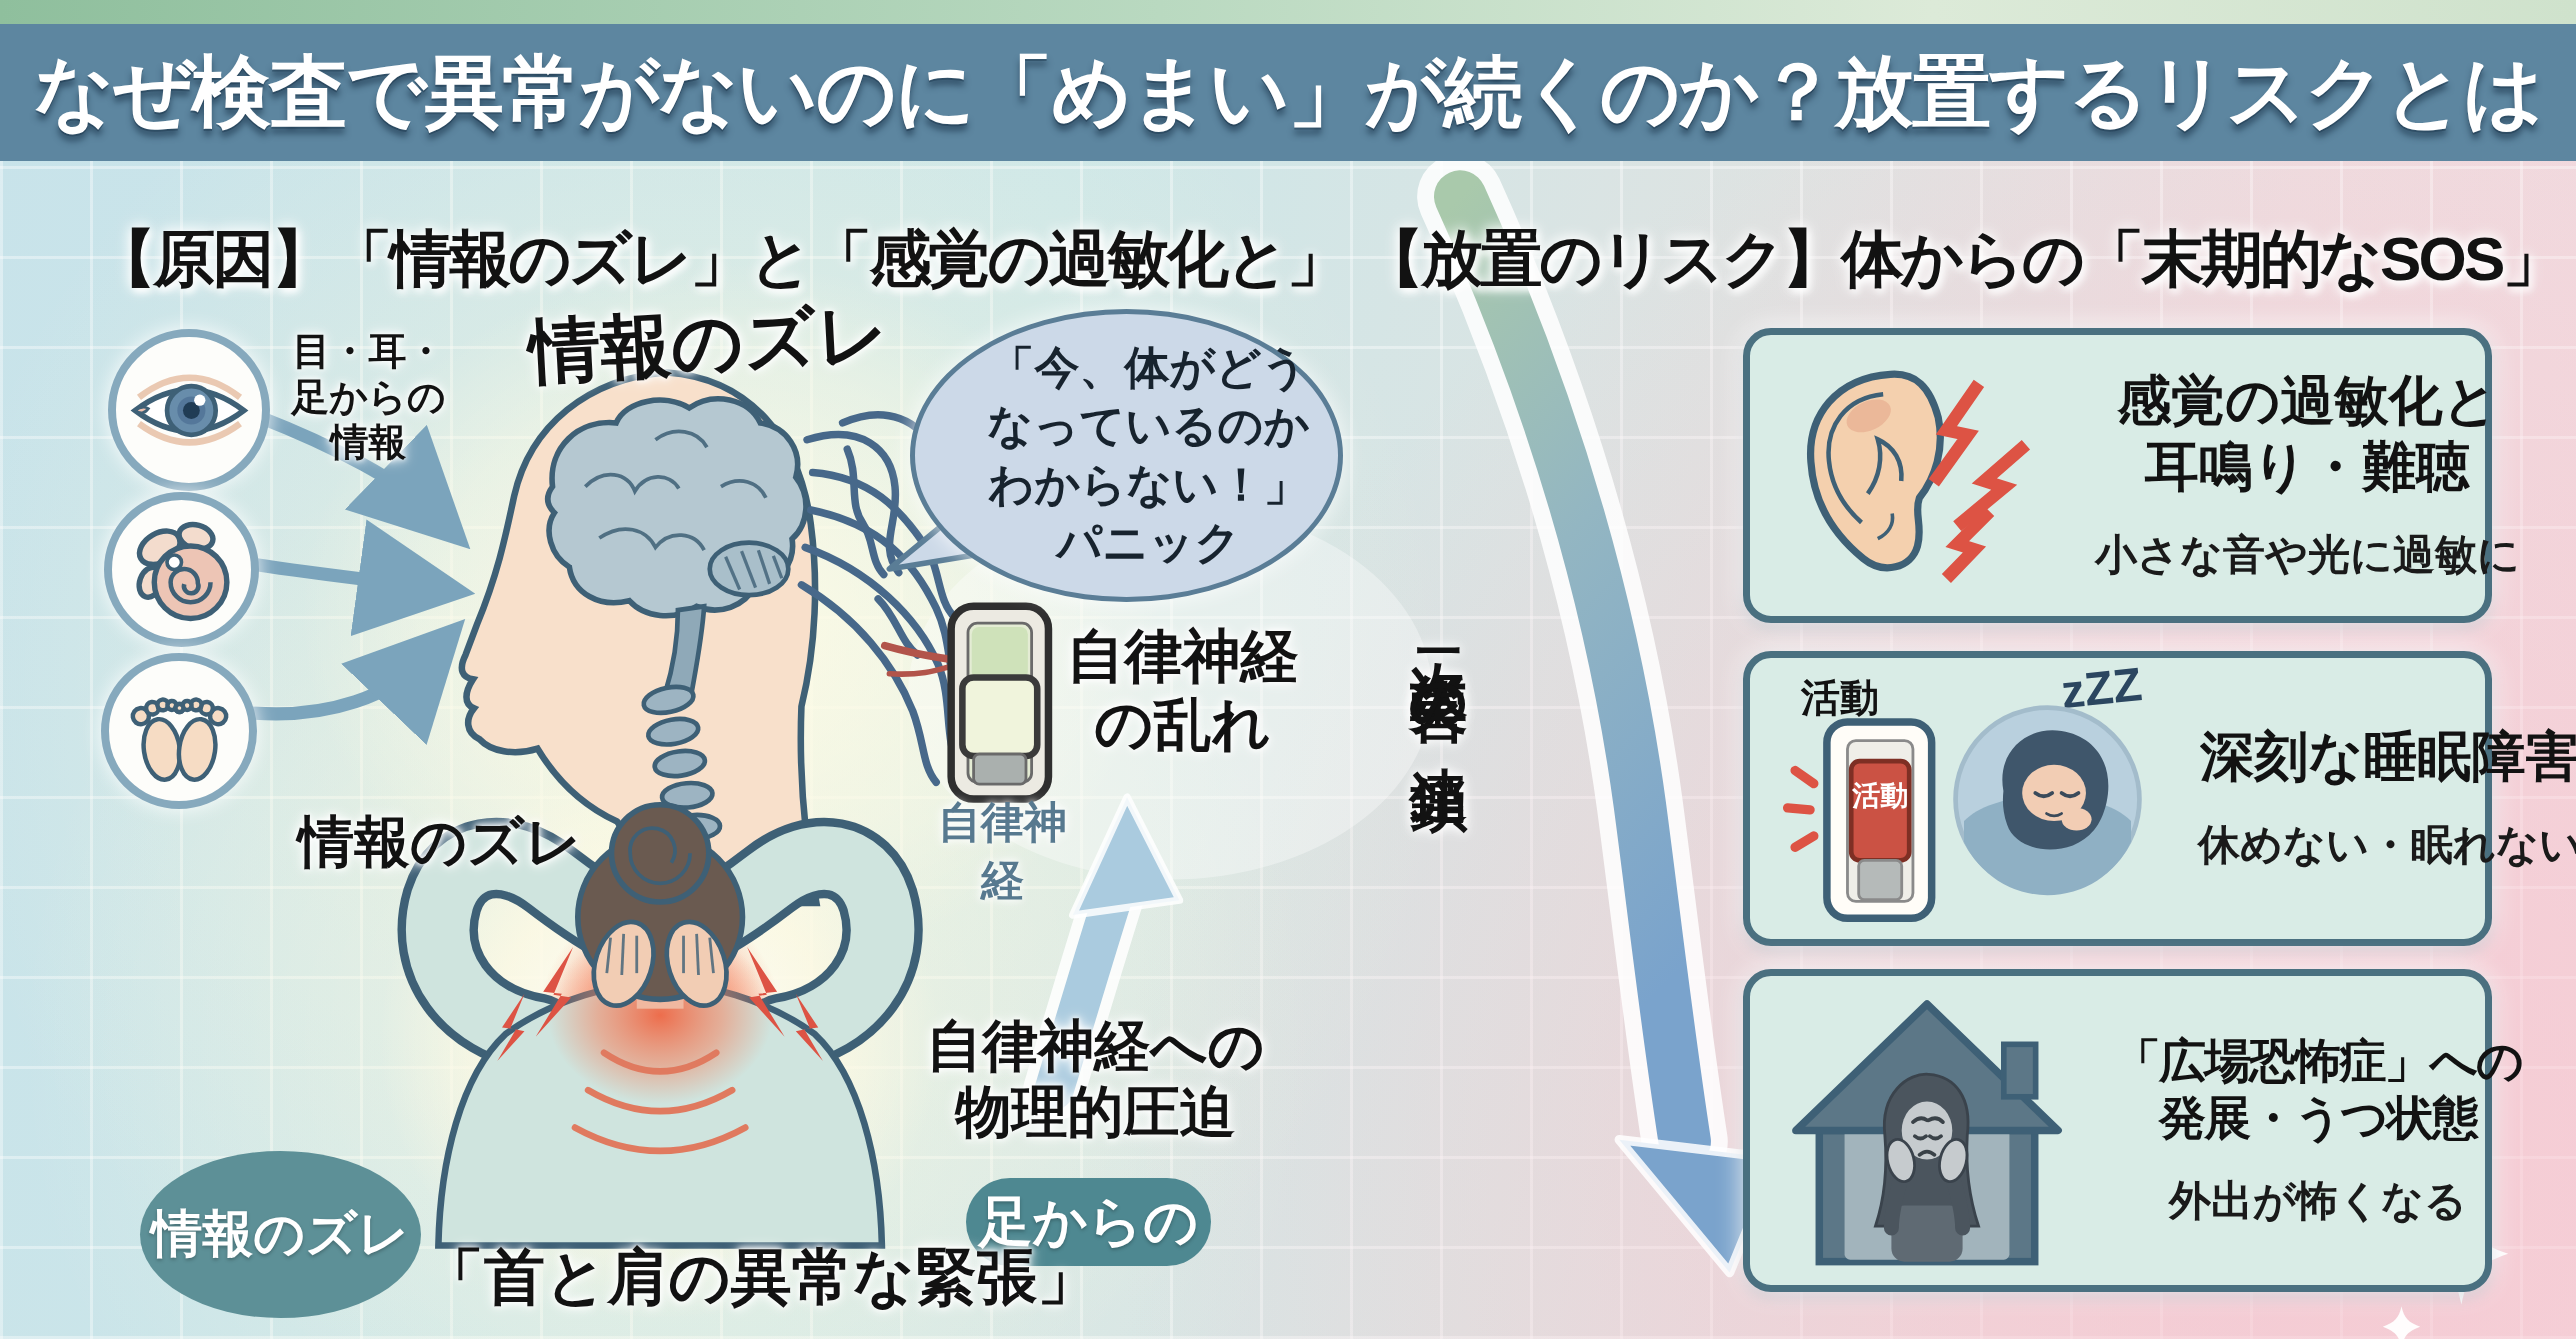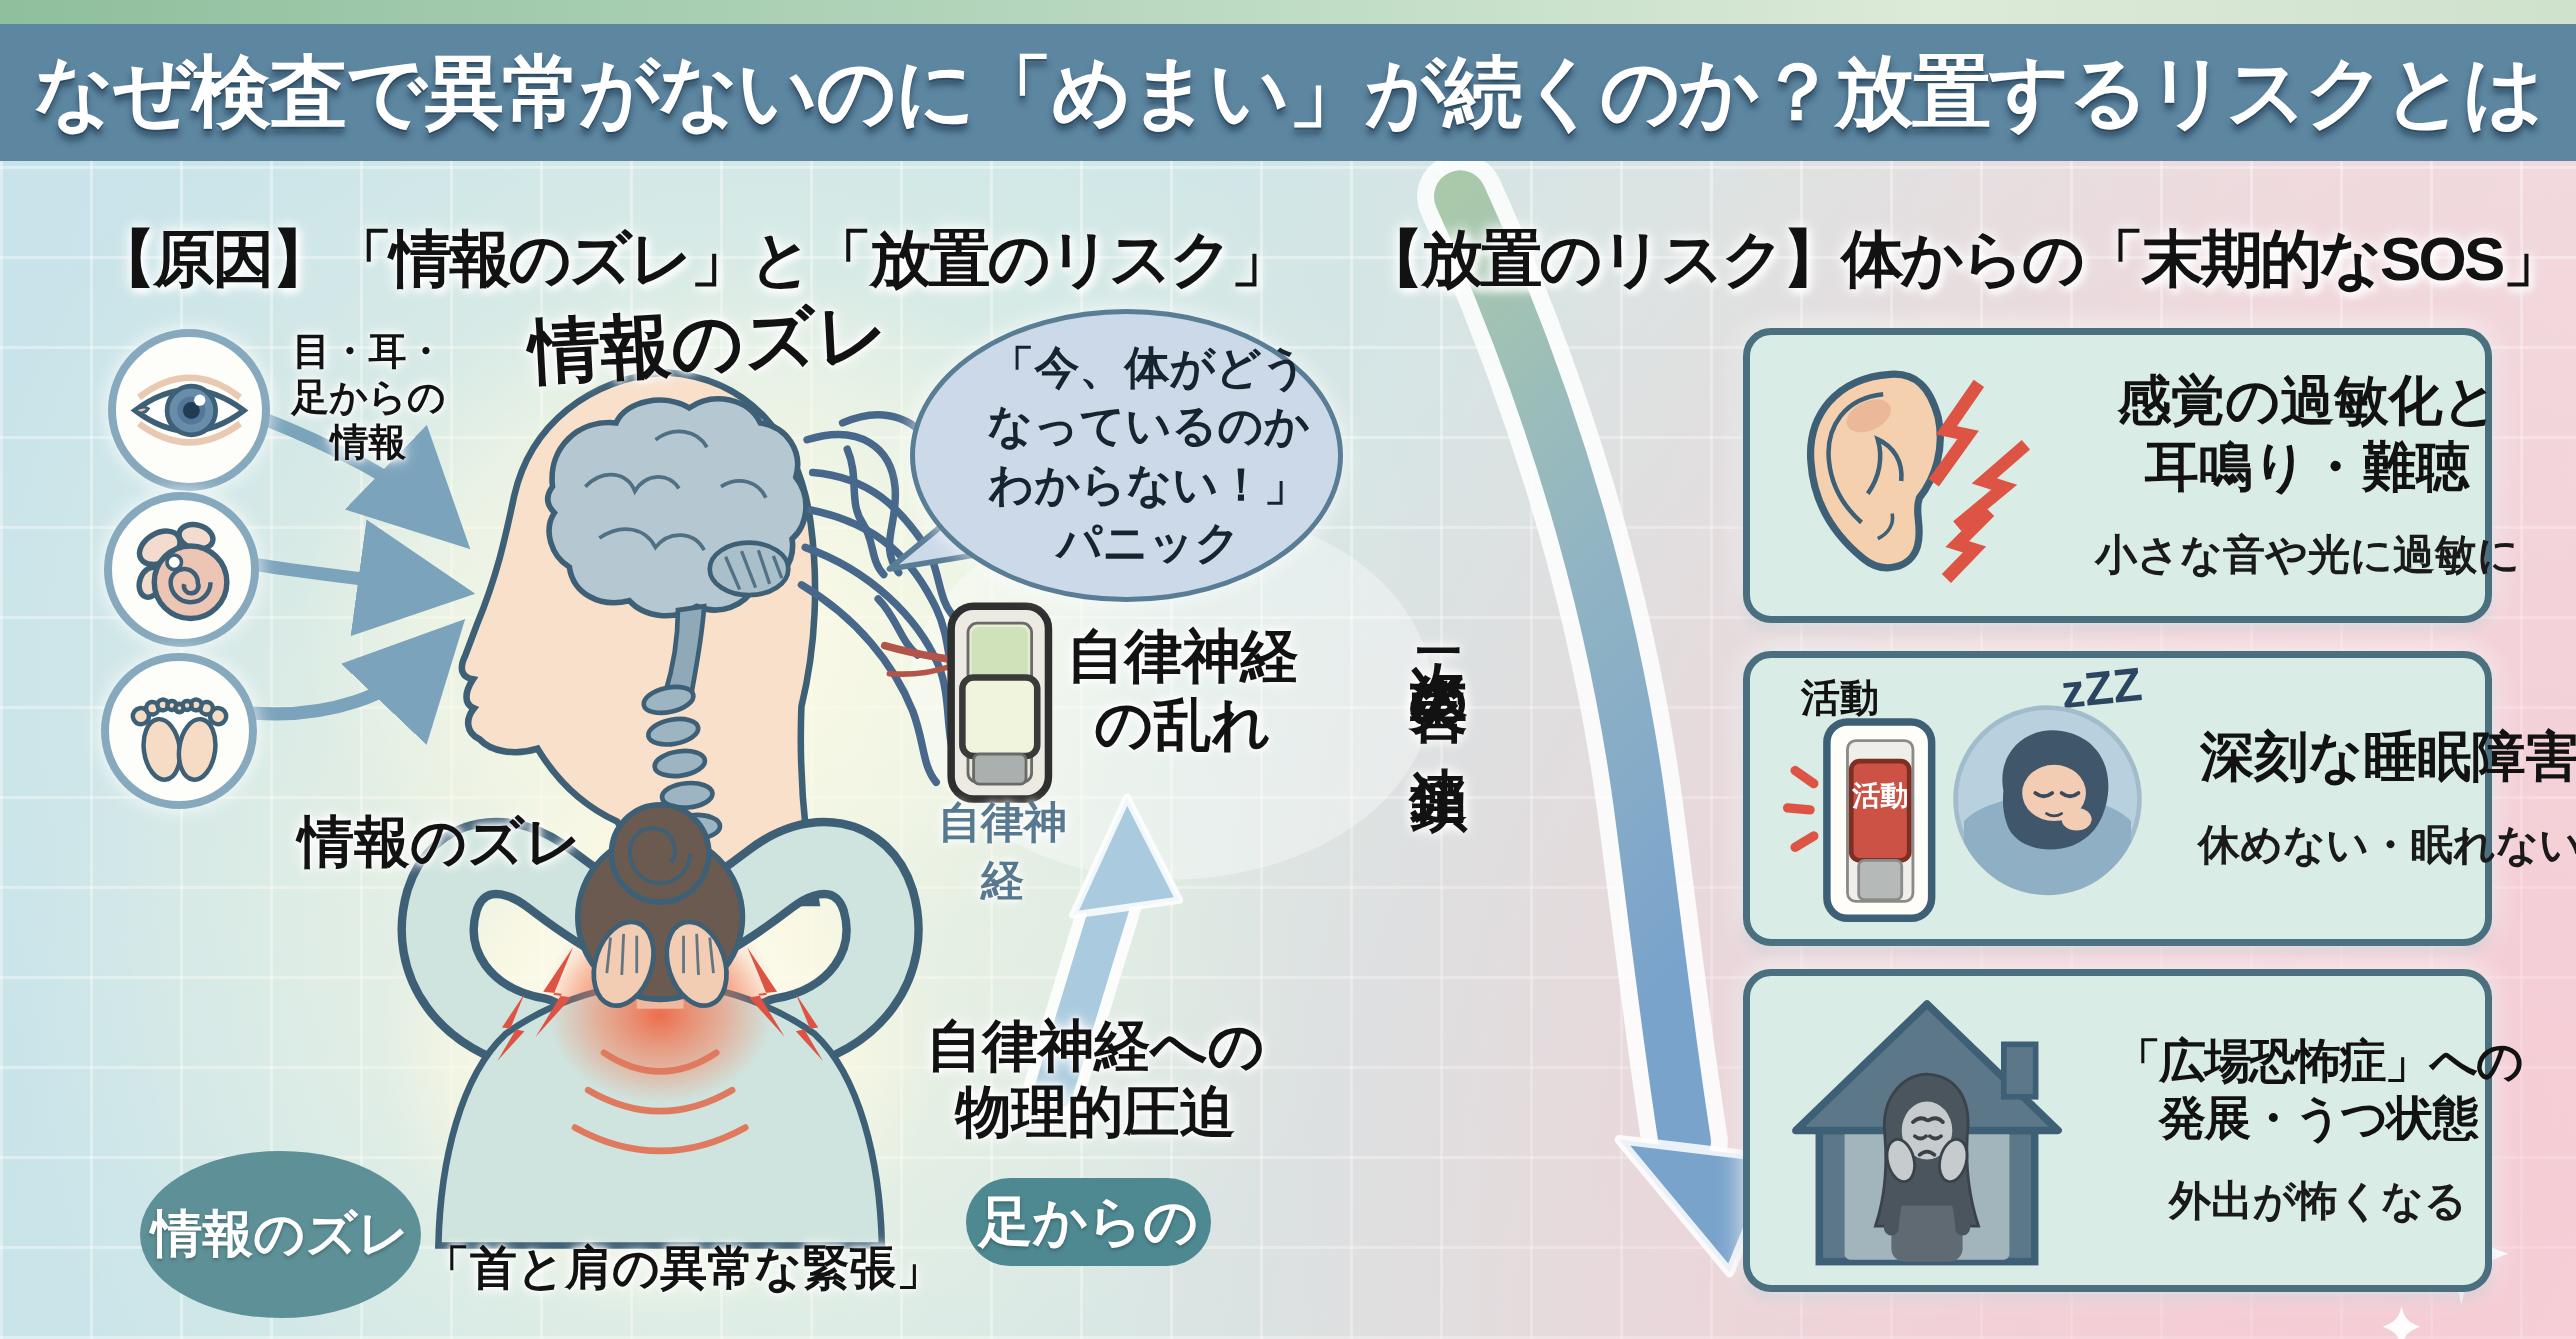--- a/index.html
+++ b/index.html
@@ -209,21 +209,21 @@
       <path d="M 2630 1286 C 2637 1319 2646 1328 2680 1340 C 2646 1352 2637 1361 2630 1394 C 2623 1361 2614 1352 2580 1340 C 2614 1328 2623 1319 2630 1286 Z"></path>
       <path d="M 2566 1396 C 2569 1409 2573 1413 2586 1418 C 2573 1423 2569 1427 2566 1440 C 2563 1427 2559 1423 2546 1418 C 2559 1413 2563 1409 2566 1396 Z"></path>
     </g>
   </svg>
 
   <div id="top-strip" class="abs"></div>
   <div id="banner" class="abs">
     <div class="t">なぜ検査で異常がないのに「めまい」が続くのか？放置するリスクとは</div>
   </div>
 
-  <div class="abs sec-h" style="left:94px;top:217px;">【原因】「情報のズレ」と「放置のリスク」</div>
+  <div class="abs sec-h" style="left:94px;top:217px;">【原因】「情報のズレ」と「感覚の過敏化と」</div>
   <div class="abs sec-h" style="left:1362px;top:217px;">【放置のリスク】体からの「末期的なSOS」</div>
 
   <div class="abs sensor-circle" style="left:108px;top:329px;width:146px;height:146px;">
     <svg width="131" height="131" viewBox="0 0 140 140">
       <path d="M 16 56 Q 70 14 124 56" fill="none" stroke="#eac9b2" stroke-width="7"></path>
       <path d="M 16 84 Q 70 124 124 84" fill="none" stroke="#eac9b2" stroke-width="7"></path>
       <path d="M 12 70 Q 70 26 128 70 Q 70 114 12 70 Z" fill="#ffffff" stroke="#3e6076" stroke-width="6"></path>
       <circle cx="72" cy="70" r="26" fill="#688dab" stroke="#3e6076" stroke-width="5"></circle>
       <circle cx="72" cy="70" r="15" fill="#54779a"></circle>
       <circle cx="72" cy="70" r="9" fill="#203c55"></circle>
@@ -287,21 +287,21 @@
   </div>
 
   <div class="abs lbl" style="left:899px;top:1013px;width:393px;font-size:56px;line-height:1.18;text-align:center;">
     <div>自律神経への</div>
     <div>物理的圧迫</div>
   </div>
   <div id="blood-pill" class="abs pill">足からの</div>
 
   <div id="info-pill" class="abs pill">情報のズレ</div>
 
-  <div class="abs lbl" style="left:423px;top:1237px;font-size:47px;">「首と肩の異常な緊張」</div>
+  <div class="abs lbl" style="left:423px;top:1237px;font-size:61px;">「首と肩の異常な緊張」</div>
 
   <div id="chain" class="abs">二次災害の連鎖</div>
 
   <div id="card1" class="abs card" style="top:328px;height:295px;">
     <div class="icon-box" style="width:271px;height:243px;">
       <svg width="271" height="243" viewBox="0 0 300 260">
         <path d="M 120 18 C 60 22 28 64 32 115 C 35 160 58 196 90 222 C 112 240 143 233 150 208
                  C 156 186 146 172 152 155 C 170 132 180 100 173 66 C 164 32 148 16 120 18 Z" fill="#f4d0ae" stroke="#3e6076" stroke-width="8"></path>
         <path d="M 112 40 C 70 44 48 76 52 114 C 55 144 70 166 88 182" fill="none" stroke="#3e6076" stroke-width="5"></path>
         <path d="M 95 150 C 108 132 112 110 106 90 C 124 98 134 115 132 136" fill="none" stroke="#3e6076" stroke-width="5"></path>

